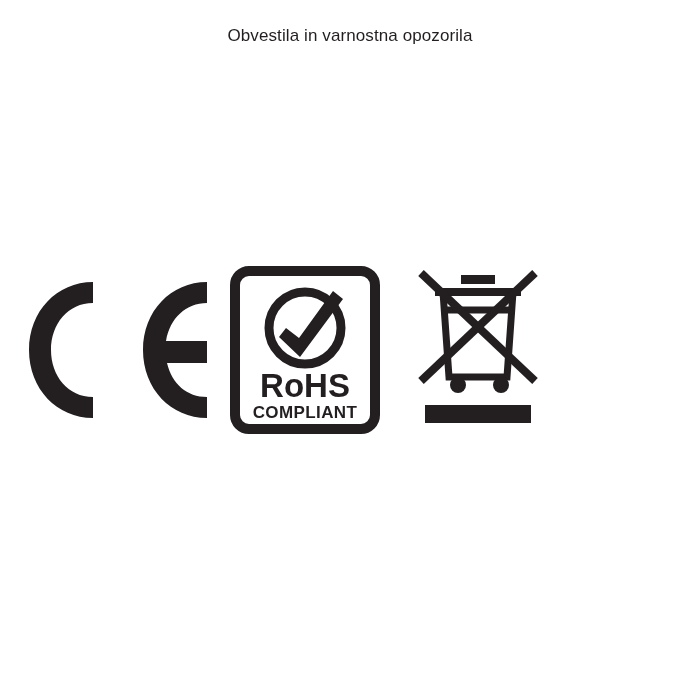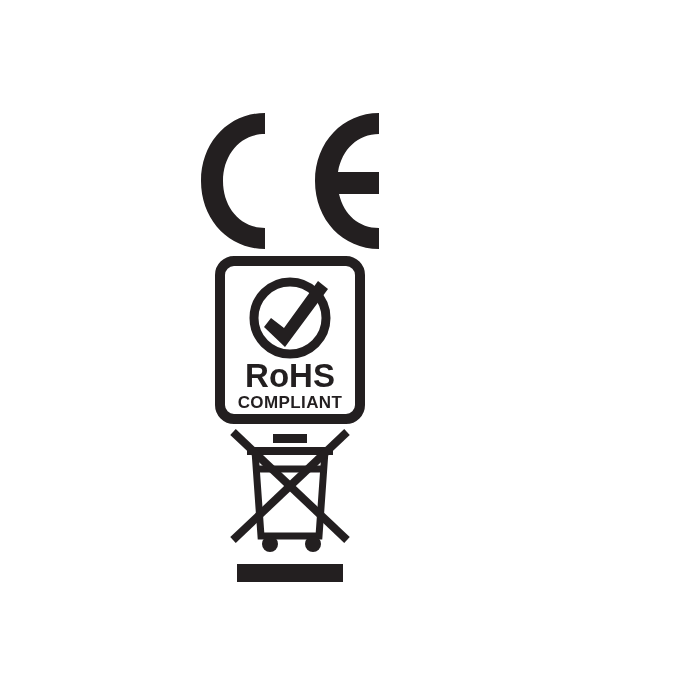--- a/index.html
+++ b/index.html
@@ -30,40 +30,41 @@
     letter-spacing: 0.1px;
     color: #231f20;
   }
   .symbol-row {
     position: absolute;
     top: 255px;
     left: 0;
     width: 580px;
     height: 190px;
     display: flex;
-    flex-direction: column;
+    flex-direction: row;
     align-items: center;
     justify-content: center;
     gap: 0px;
   }
   .symbol {
     display: flex;
     align-items: center;
     justify-content: center;
   }
   .sym-ce   { width: 200px; height: 190px; }
   .sym-rohs { width: 175px; height: 190px; }
   .sym-weee { width: 170px; height: 190px; }
   svg { display: block; }
 </style>
 </head>
 <body>
 
 <div class="page">
 
+  <div class="page-title">Obvestila in varnostna opozorila</div>
 
   <div class="symbol-row">
 
     <div class="symbol sym-ce">
       <span>
         <svg width="190" height="150" viewBox="0 0 190 150" aria-hidden="true">
 
           <path fill="#231f20" d="M70 7 C34 7 6 36 6 75 C6 114 34 143 70 143 L70 122 C45 122 28 101 28 75 C28 49 45 28 70 28 Z"></path>
 
           <path fill="#231f20" d="M184 7 C148 7 120 36 120 75 C120 114 148 143 184 143 L184 122 C164 122 149 109 144 88 L184 88 L184 66 L143 66 C147 43 163 28 184 28 Z"></path>

